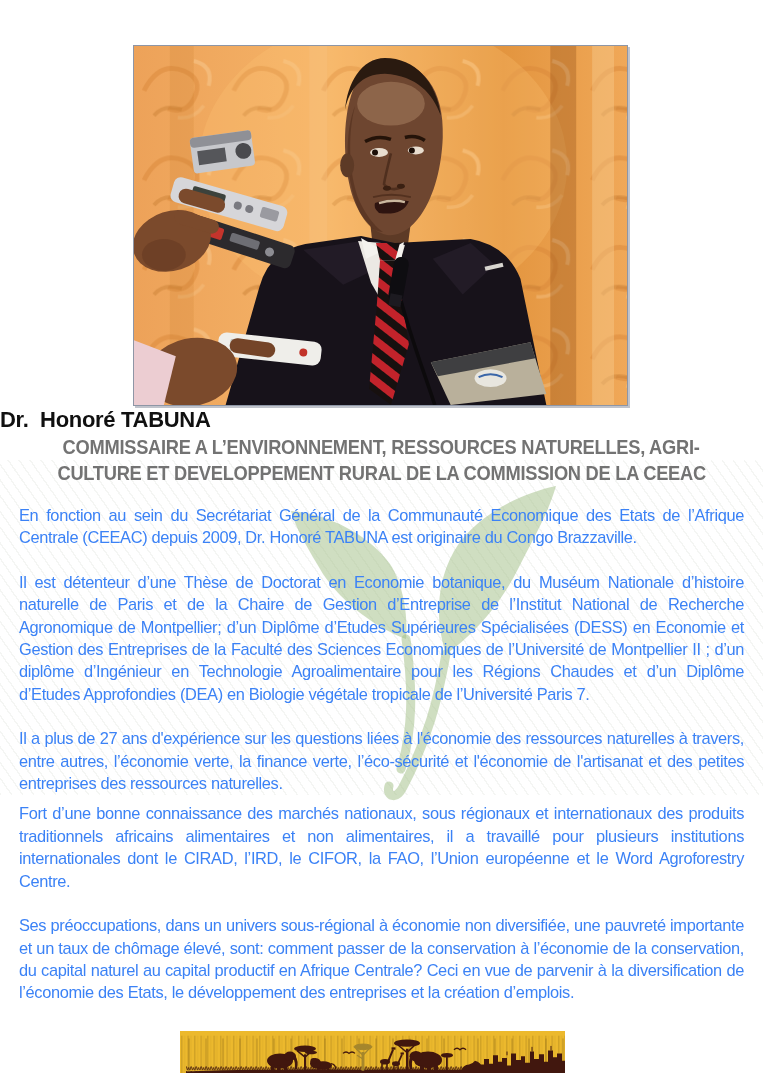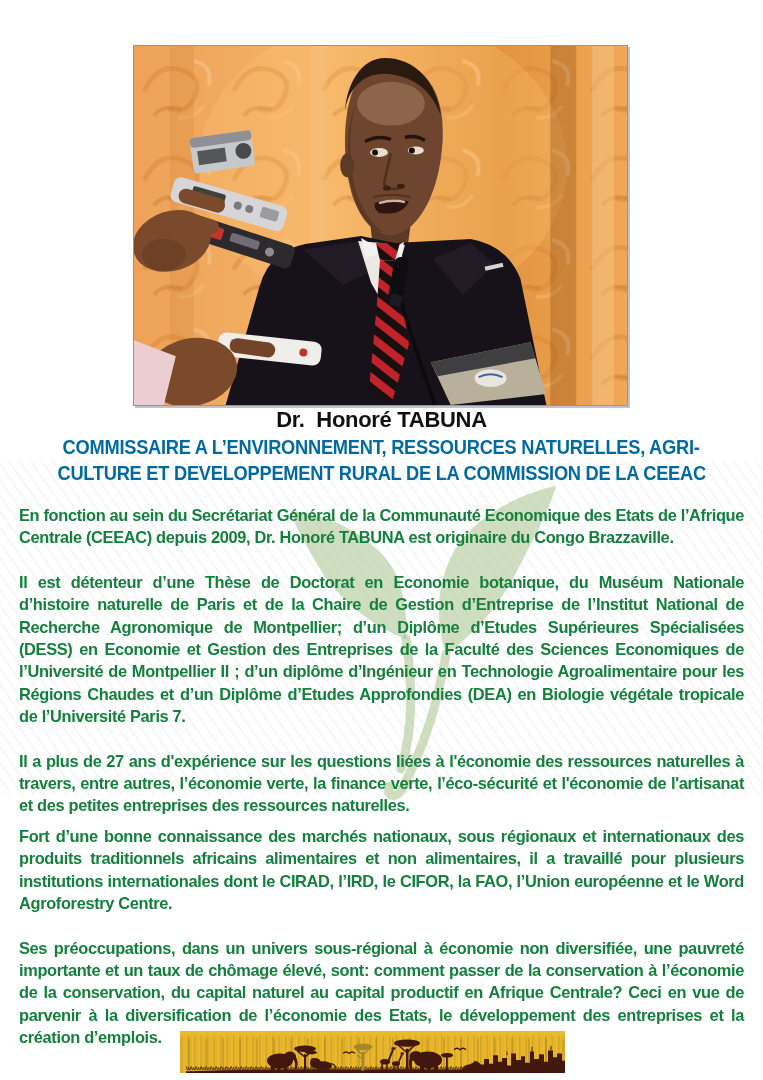--- a/index.html
+++ b/index.html
@@ -5,28 +5,28 @@
   html,body{margin:0;padding:0;background:#ffffff;}
   .page{position:relative;width:763px;height:1080px;background:#ffffff;overflow:hidden;
         font-family:"Liberation Sans",sans-serif;}
   
   .hatch{position:absolute;left:0;top:460px;width:763px;height:335px;z-index:0;
          background:repeating-linear-gradient(55deg, rgba(150,162,140,0.10) 0 1.4px, transparent 1.4px 9px);}
   .leaf-wm{position:absolute;left:258px;top:474px;width:334px;height:334px;z-index:0;}
   .photo{position:absolute;left:133px;top:45px;width:493px;height:359px;z-index:3;
          border:1px solid #8e96a6;box-shadow:2px 2px 0 rgba(140,146,160,0.55);background:#f0a858;}
   .photo svg{display:block;width:100%;height:100%;}
-  .person-name{position:absolute;left:0;top:407px;width:763px;text-align:center;z-index:2;
+  .person-name{position:absolute;left:0;top:407px;width:763px;text-align:left;z-index:2;
          font-size:22px;font-weight:bold;color:#101010;white-space:pre;letter-spacing:-0.3px;}
   .person-title{position:absolute;left:0;top:434px;width:763px;text-align:center;z-index:2;
-         font-weight:bold;color:#0369a1;font-size:21px;line-height:26px;}
+         font-weight:bold;color:#737373;font-size:21px;line-height:26px;}
   .person-title span{display:inline-block;transform:scaleX(0.87);transform-origin:50% 50%;
          white-space:nowrap;letter-spacing:-0.3px;}
   .bio{position:absolute;left:19px;right:19px;top:504px;z-index:2;
-       font-size:16.4px;line-height:22.4px;font-weight:bold;color:#15803d;
+       font-size:16.4px;line-height:22.4px;font-weight:normal;color:#3b82f6;
        text-align:justify;letter-spacing:-0.35px;}
   .bio p{margin:0 0 22px 0;}
   .bio p.nogap{margin-bottom:8px;}
   .banner{position:absolute;left:180px;top:1031px;width:385px;height:42px;z-index:1;}
 </style>
 </head>
 <body>
 
 <div class="page">
 

